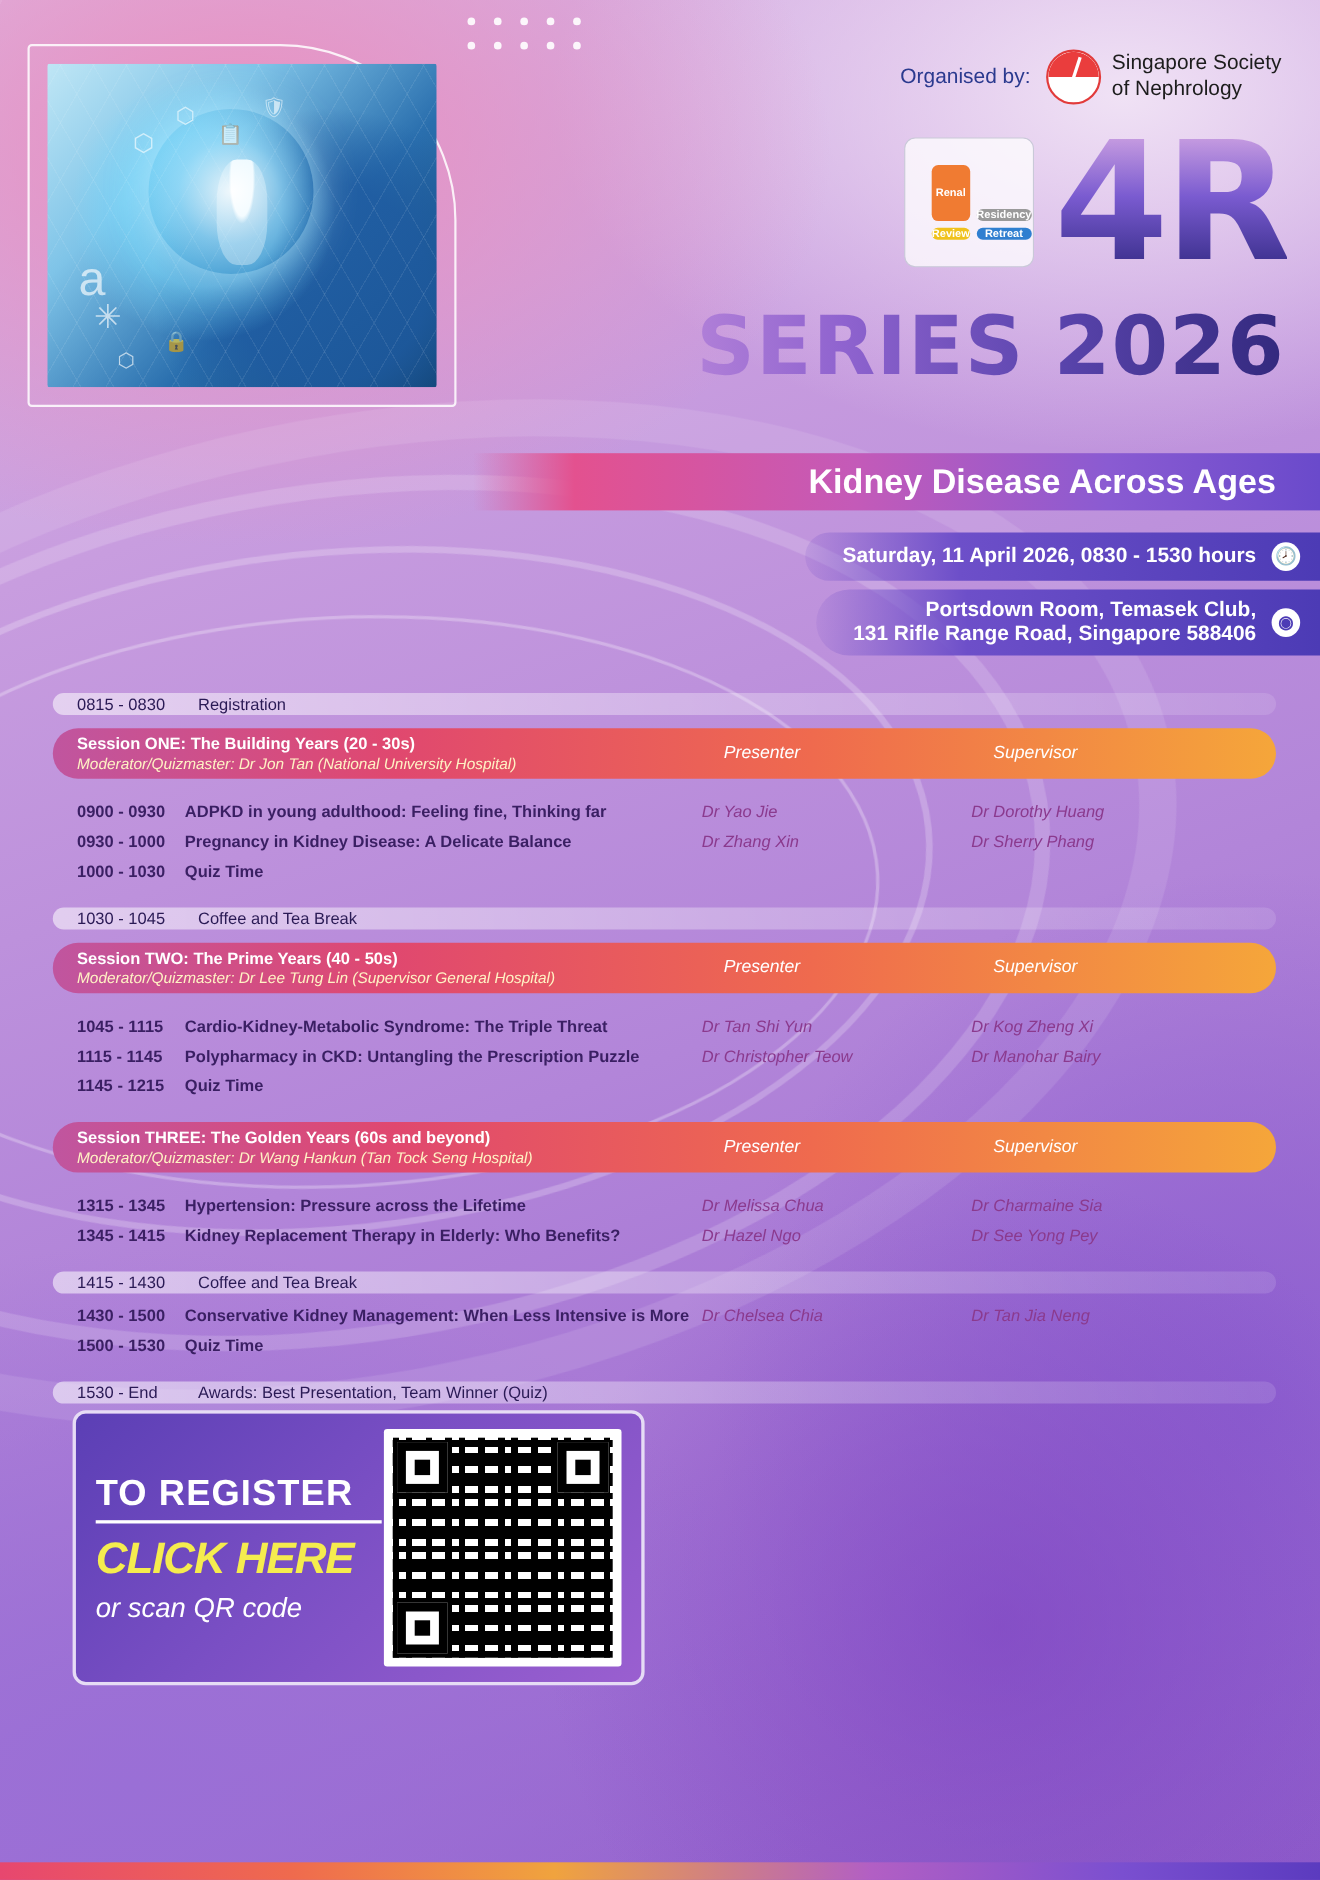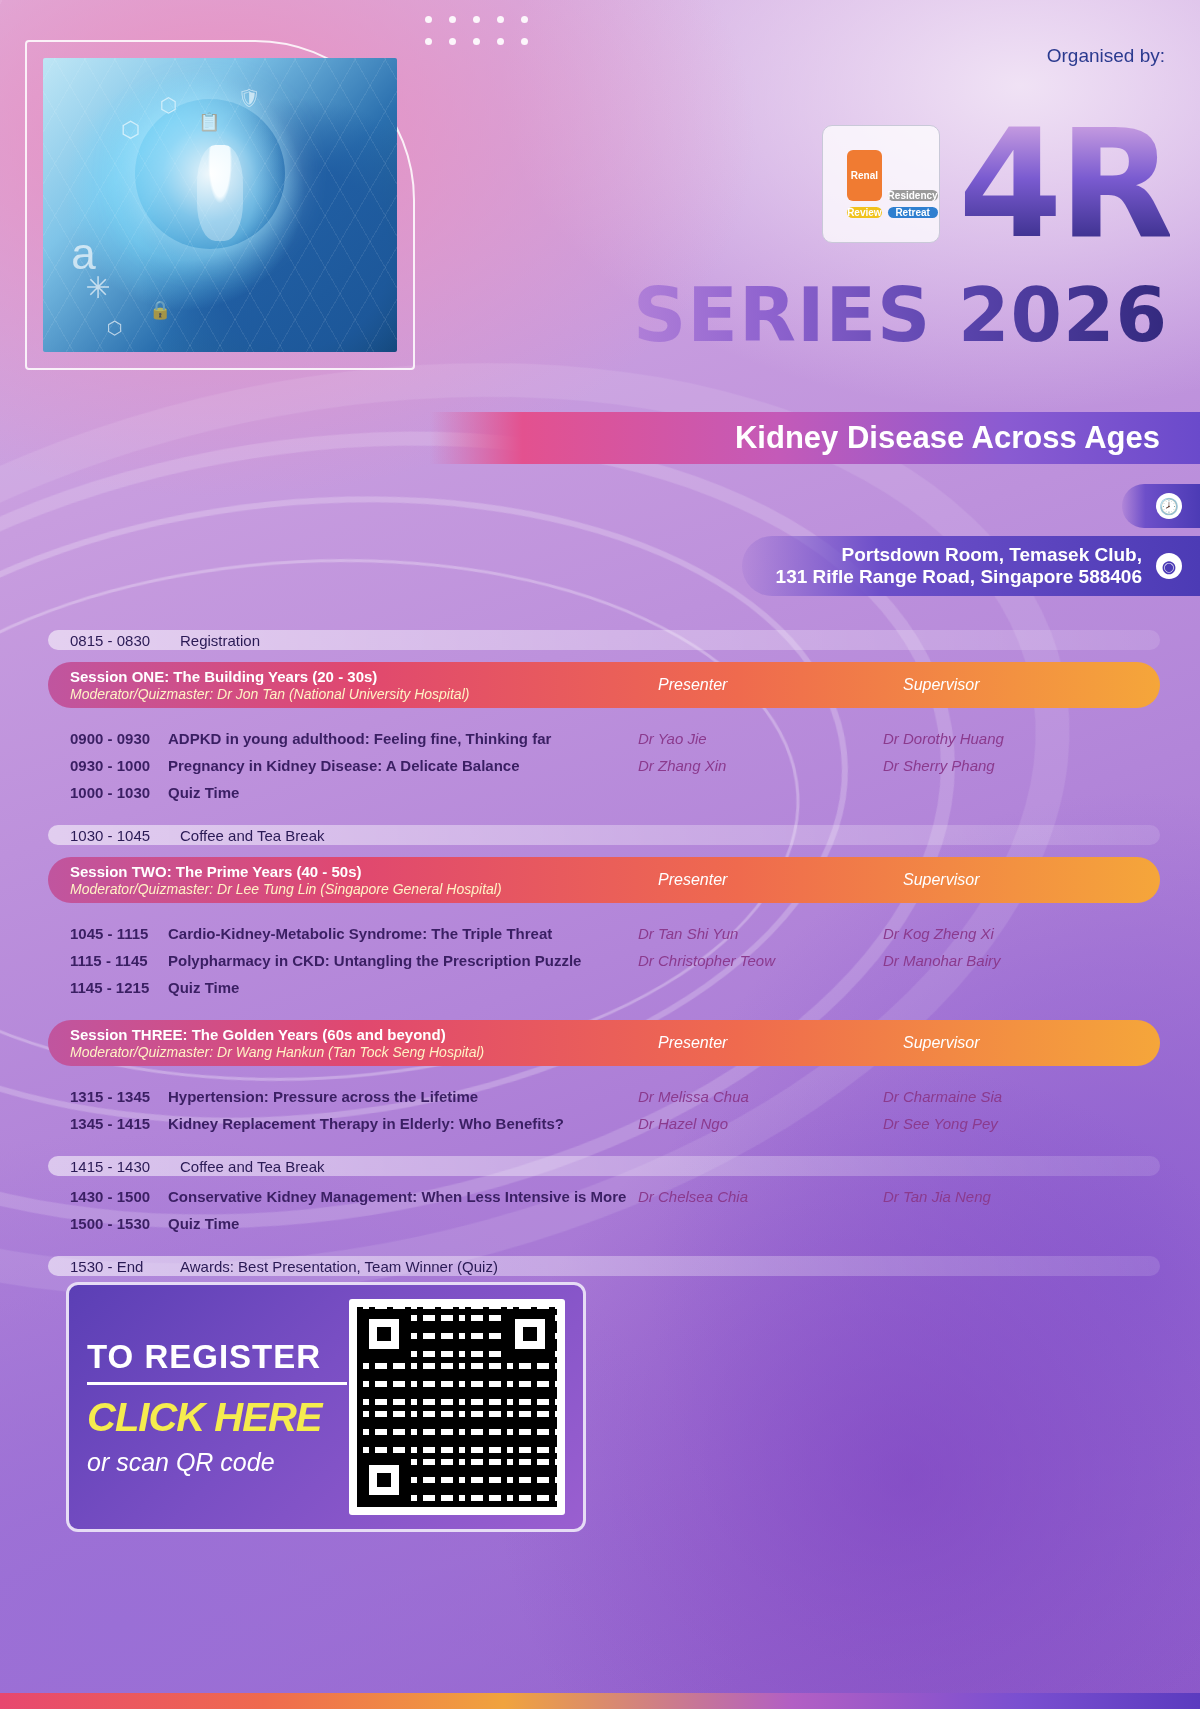--- a/index.html
+++ b/index.html
@@ -274,38 +274,46 @@
     <span style="left:96px;top:8px"></span>
   <span style="left:0;top:30px"></span>
     <span style="left:24px;top:30px"></span>
     <span style="left:48px;top:30px"></span>
     <span style="left:72px;top:30px"></span>
     <span style="left:96px;top:30px"></span>
 </div>
 
 <div class="org">
   <div class="org-by">Organised by:</div>
+  <div class="org-logo">
+    <div class="org-mark"></div>
+    <div class="org-name">
+      <div>Singapore Society</div>
+      <div>of Nephrology</div>
+    </div>
+  </div>
 </div>
 
 <div class="fourr-wrap">
   <div class="tile-grid">
     <div class="tile t-renal">Renal</div>
     <div class="tile t-residency">Residency</div>
     <div class="tile t-review">Review</div>
     <div class="tile t-retreat">Retreat</div>
   </div>
   <div class="fourr">4R</div>
 </div>
 <div class="series">SERIES 2026</div>
 
 <div class="ribbon-title">
   <span>Kidney Disease Across Ages</span>
 </div>
 
 <div class="ribbon-date">
+  <span>Saturday, 11 April 2026, 0830 - 1530 hours</span>
   <span class="clock">🕗</span>
 </div>
 
 <div class="ribbon-venue">
   <span>
     <span>Portsdown Room, Temasek Club,</span><br>
     <span>131 Rifle Range Road, Singapore 588406</span>
   </span>
   <span class="pin">◉</span>
 </div>
@@ -345,21 +353,21 @@
   <div class="gap"></div>
 
   <div class="bar-plain">
     <span class="t">1030 - 1045</span>
     <span class="l">Coffee and Tea Break</span>
   </div>
 
   <div class="sess-head">
     <div class="names">
       <div class="n1">Session TWO:  The Prime Years (40 - 50s)</div>
-      <div class="n2">Moderator/Quizmaster: Dr Lee Tung Lin (Singapore General Hospital)</div>
+      <div class="n2">Moderator/Quizmaster: Dr Lee Tung Lin (Supervisor General Hospital)</div>
     </div>
     <div class="col-p">Presenter</div>
     <div class="col-s">Supervisor</div>
   </div>
   <div class="gap"></div>
   <div class="row">
     <span class="time">1045 - 1115</span>
     <span class="topic">Cardio-Kidney-Metabolic Syndrome: The Triple Threat</span>
     <span class="pres">Dr Tan Shi Yun</span>
     <span class="sup">Dr Kog Zheng Xi</span>

